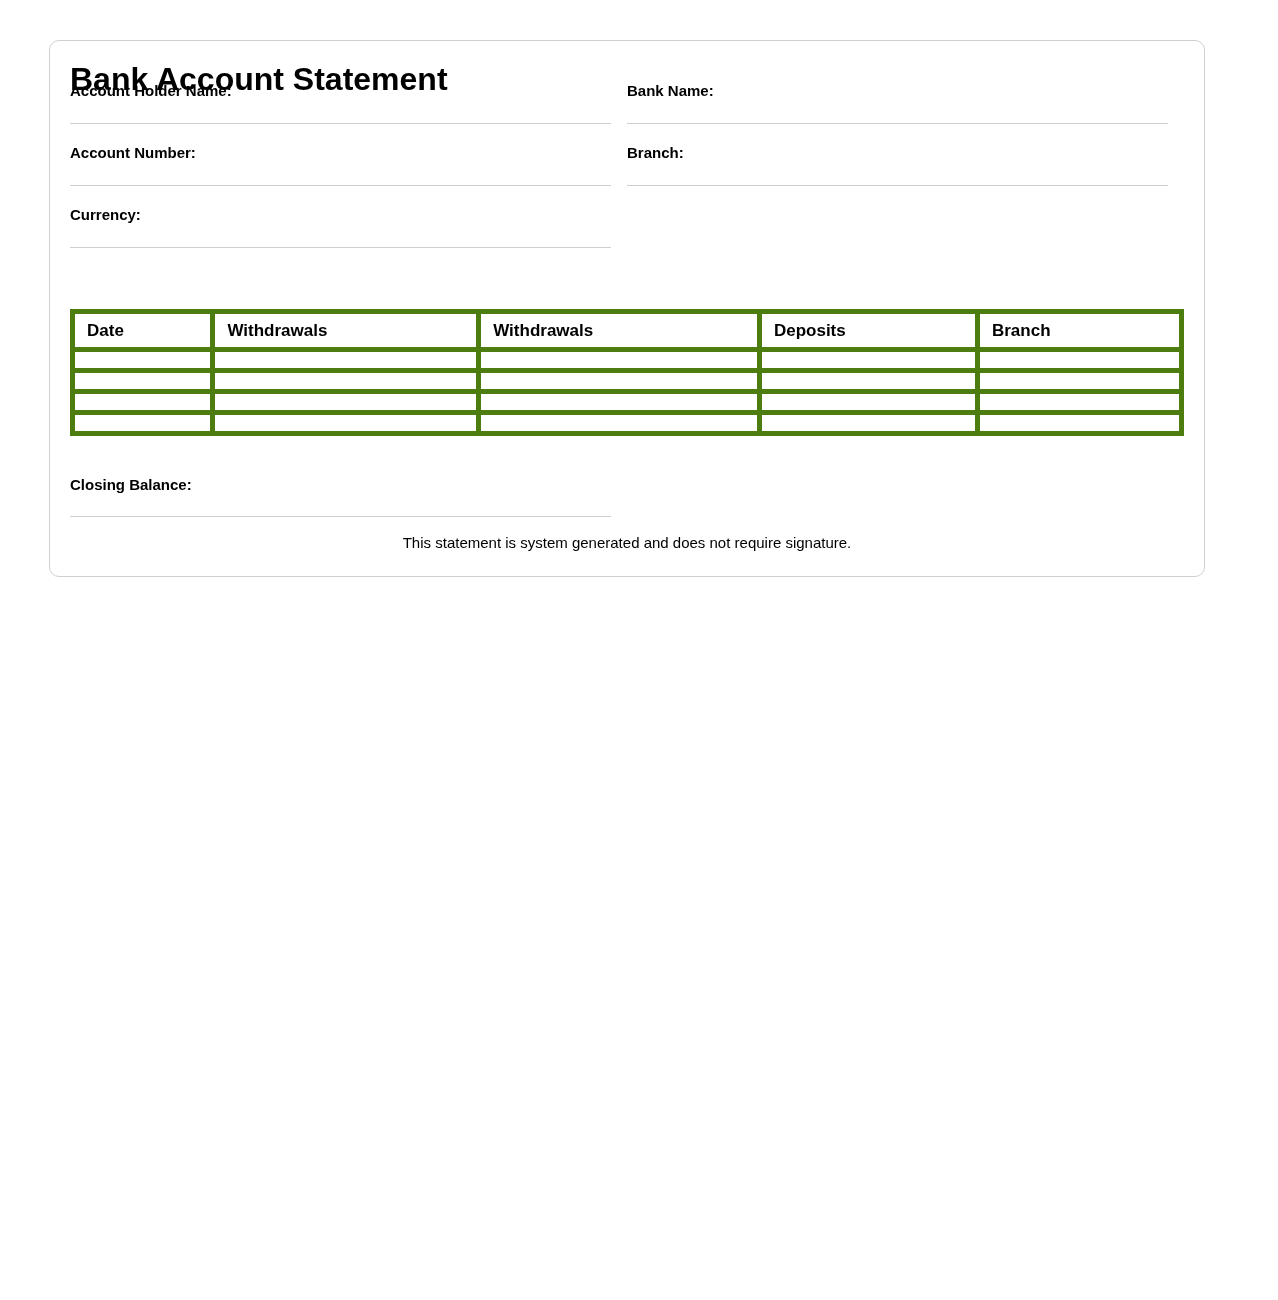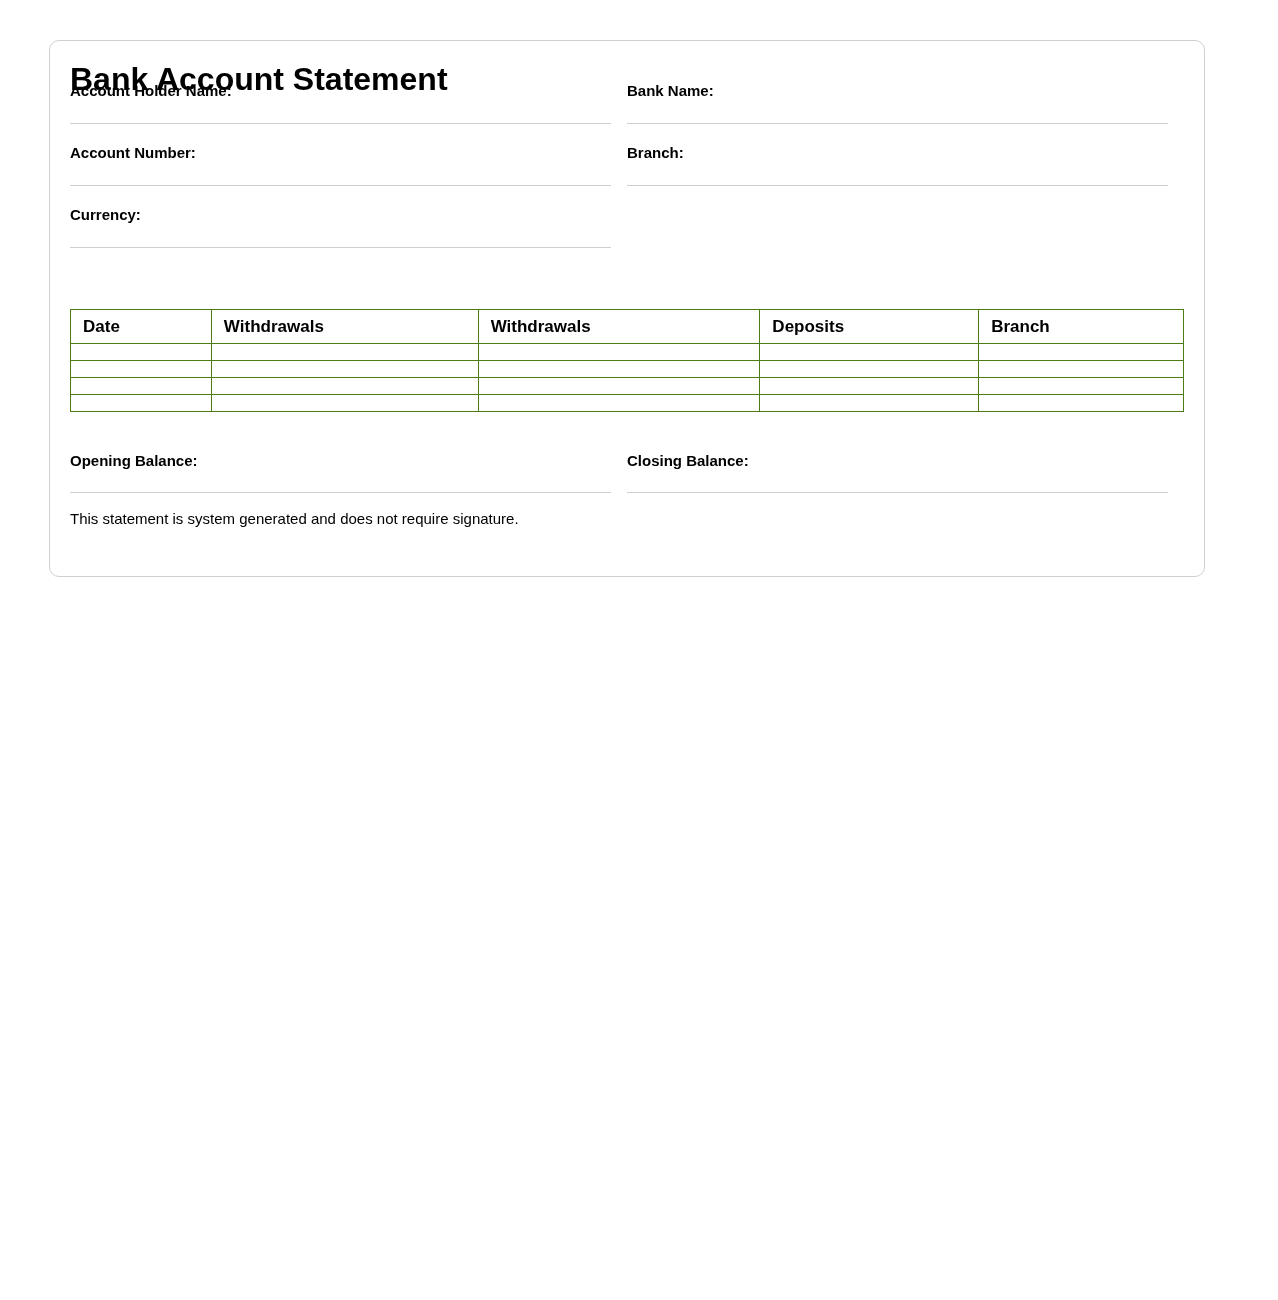--- a/index.html
+++ b/index.html
@@ -8,26 +8,26 @@
     position:absolute; left:49px; top:40px; width:1114px; height:495px;
     border:1px solid #d0d0d0; border-radius:10px; padding:20px;
   }
   h1 { margin:0; font-size:32px; font-weight:bold; line-height:36px; height:36px; }
   .grid { display:grid; grid-template-columns:541px 541px; column-gap:16px; }
   .field { height:62px; position:relative; }
   .field .label { position:absolute; left:0; top:0; font-size:15px; font-weight:bold; line-height:18px; }
   .field .line { position:absolute; left:0; right:0; top:41px; border-top:1px solid #cfcfcf; }
   .info { margin-top:-15px; }
   table { border-collapse:collapse; width:1114px; margin-top:41px; }
-  th, td { border:1px solid #4d7c0f; padding:0 12px; text-align:left; }
+  th, td { border:5px solid #4d7c0f; padding:0 12px; text-align:left; }
   th { height:33px; font-size:17px; font-weight:bold; }
   td { height:16px; padding:0; }
   .totals { margin-top:40px; }
   .totals .field .line { top:40px; }
-  .note { font-size:15px; margin-top:-4px; }
+  .note { text-align:center; font-size:15px; margin-top:-4px; }
 </style>
 </head>
 <body>
 
 <div class="card">
   <h1>Bank Account Statement</h1>
 
   <div class="grid info">
     <div class="field">
       <span class="label">Account Holder Name:</span>
@@ -95,23 +95,19 @@
         <td></td>
         <td></td>
         <td></td>
         <td></td>
       </tr>
     </tbody>
   </table>
 
   <div class="grid totals">
     <div class="field">
-      <span class="label">Opening Balance:</span>
-      <div class="line"></div>
-    </div>
-    <div class="field">
       <span class="label">Closing Balance:</span>
       <div class="line"></div>
     </div>
   </div>
 
   <div class="note">This statement is system generated and does not require signature.</div>
 </div>
 
 </body></html>

